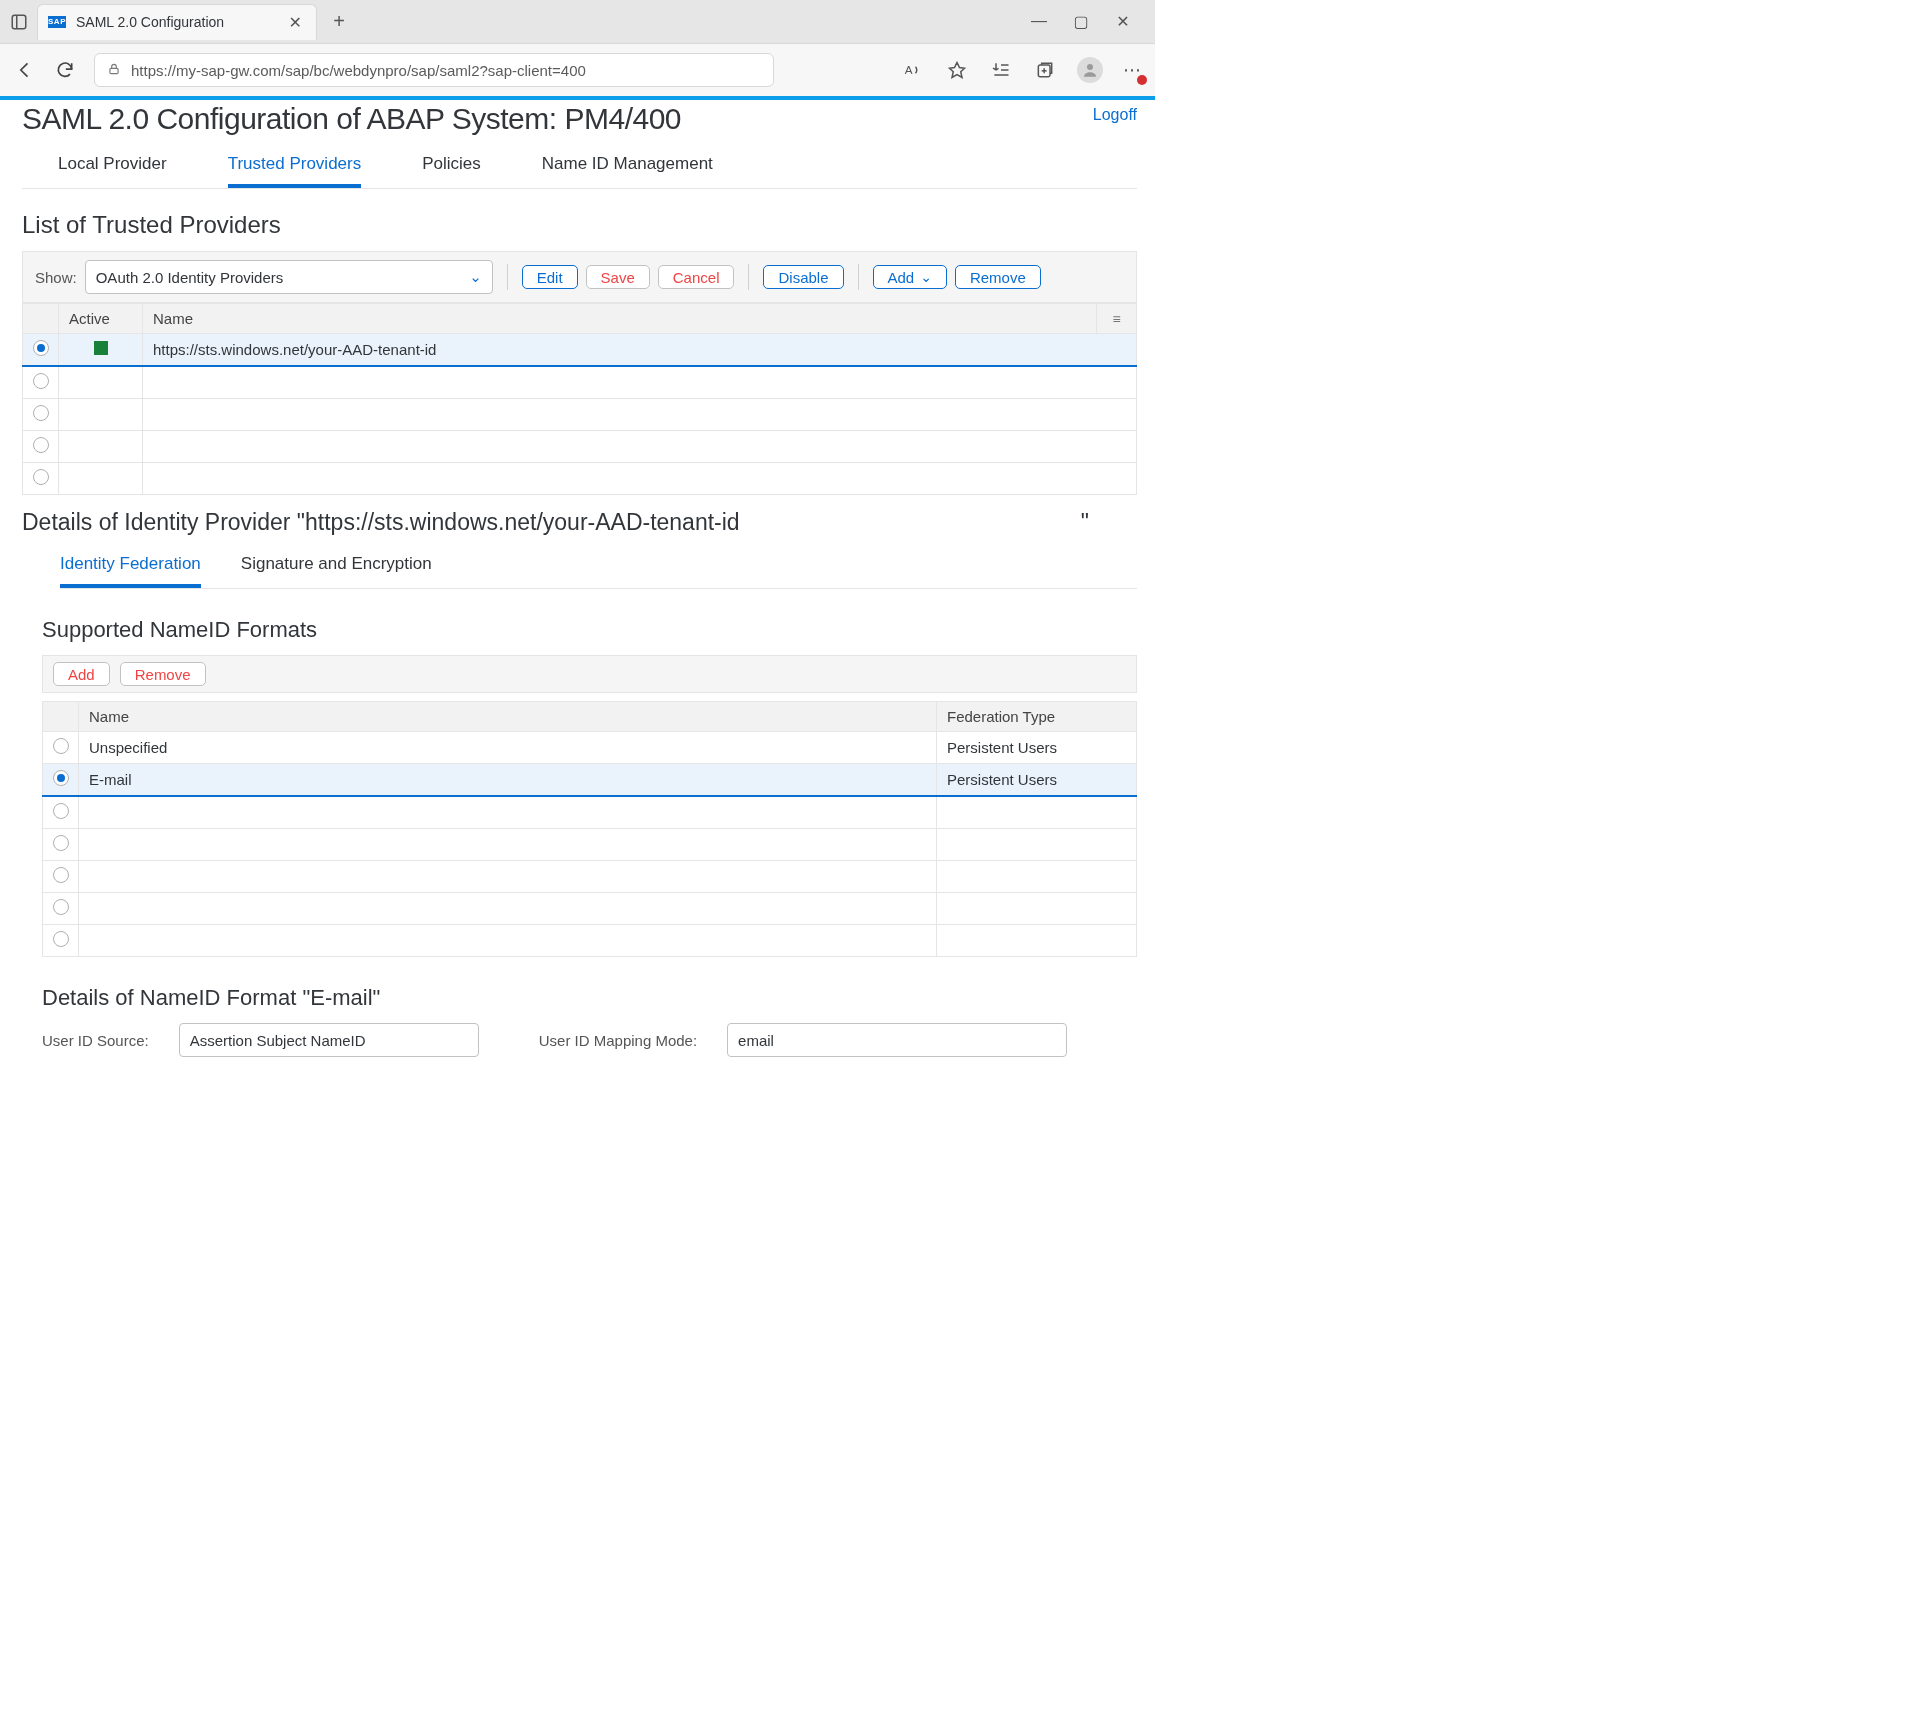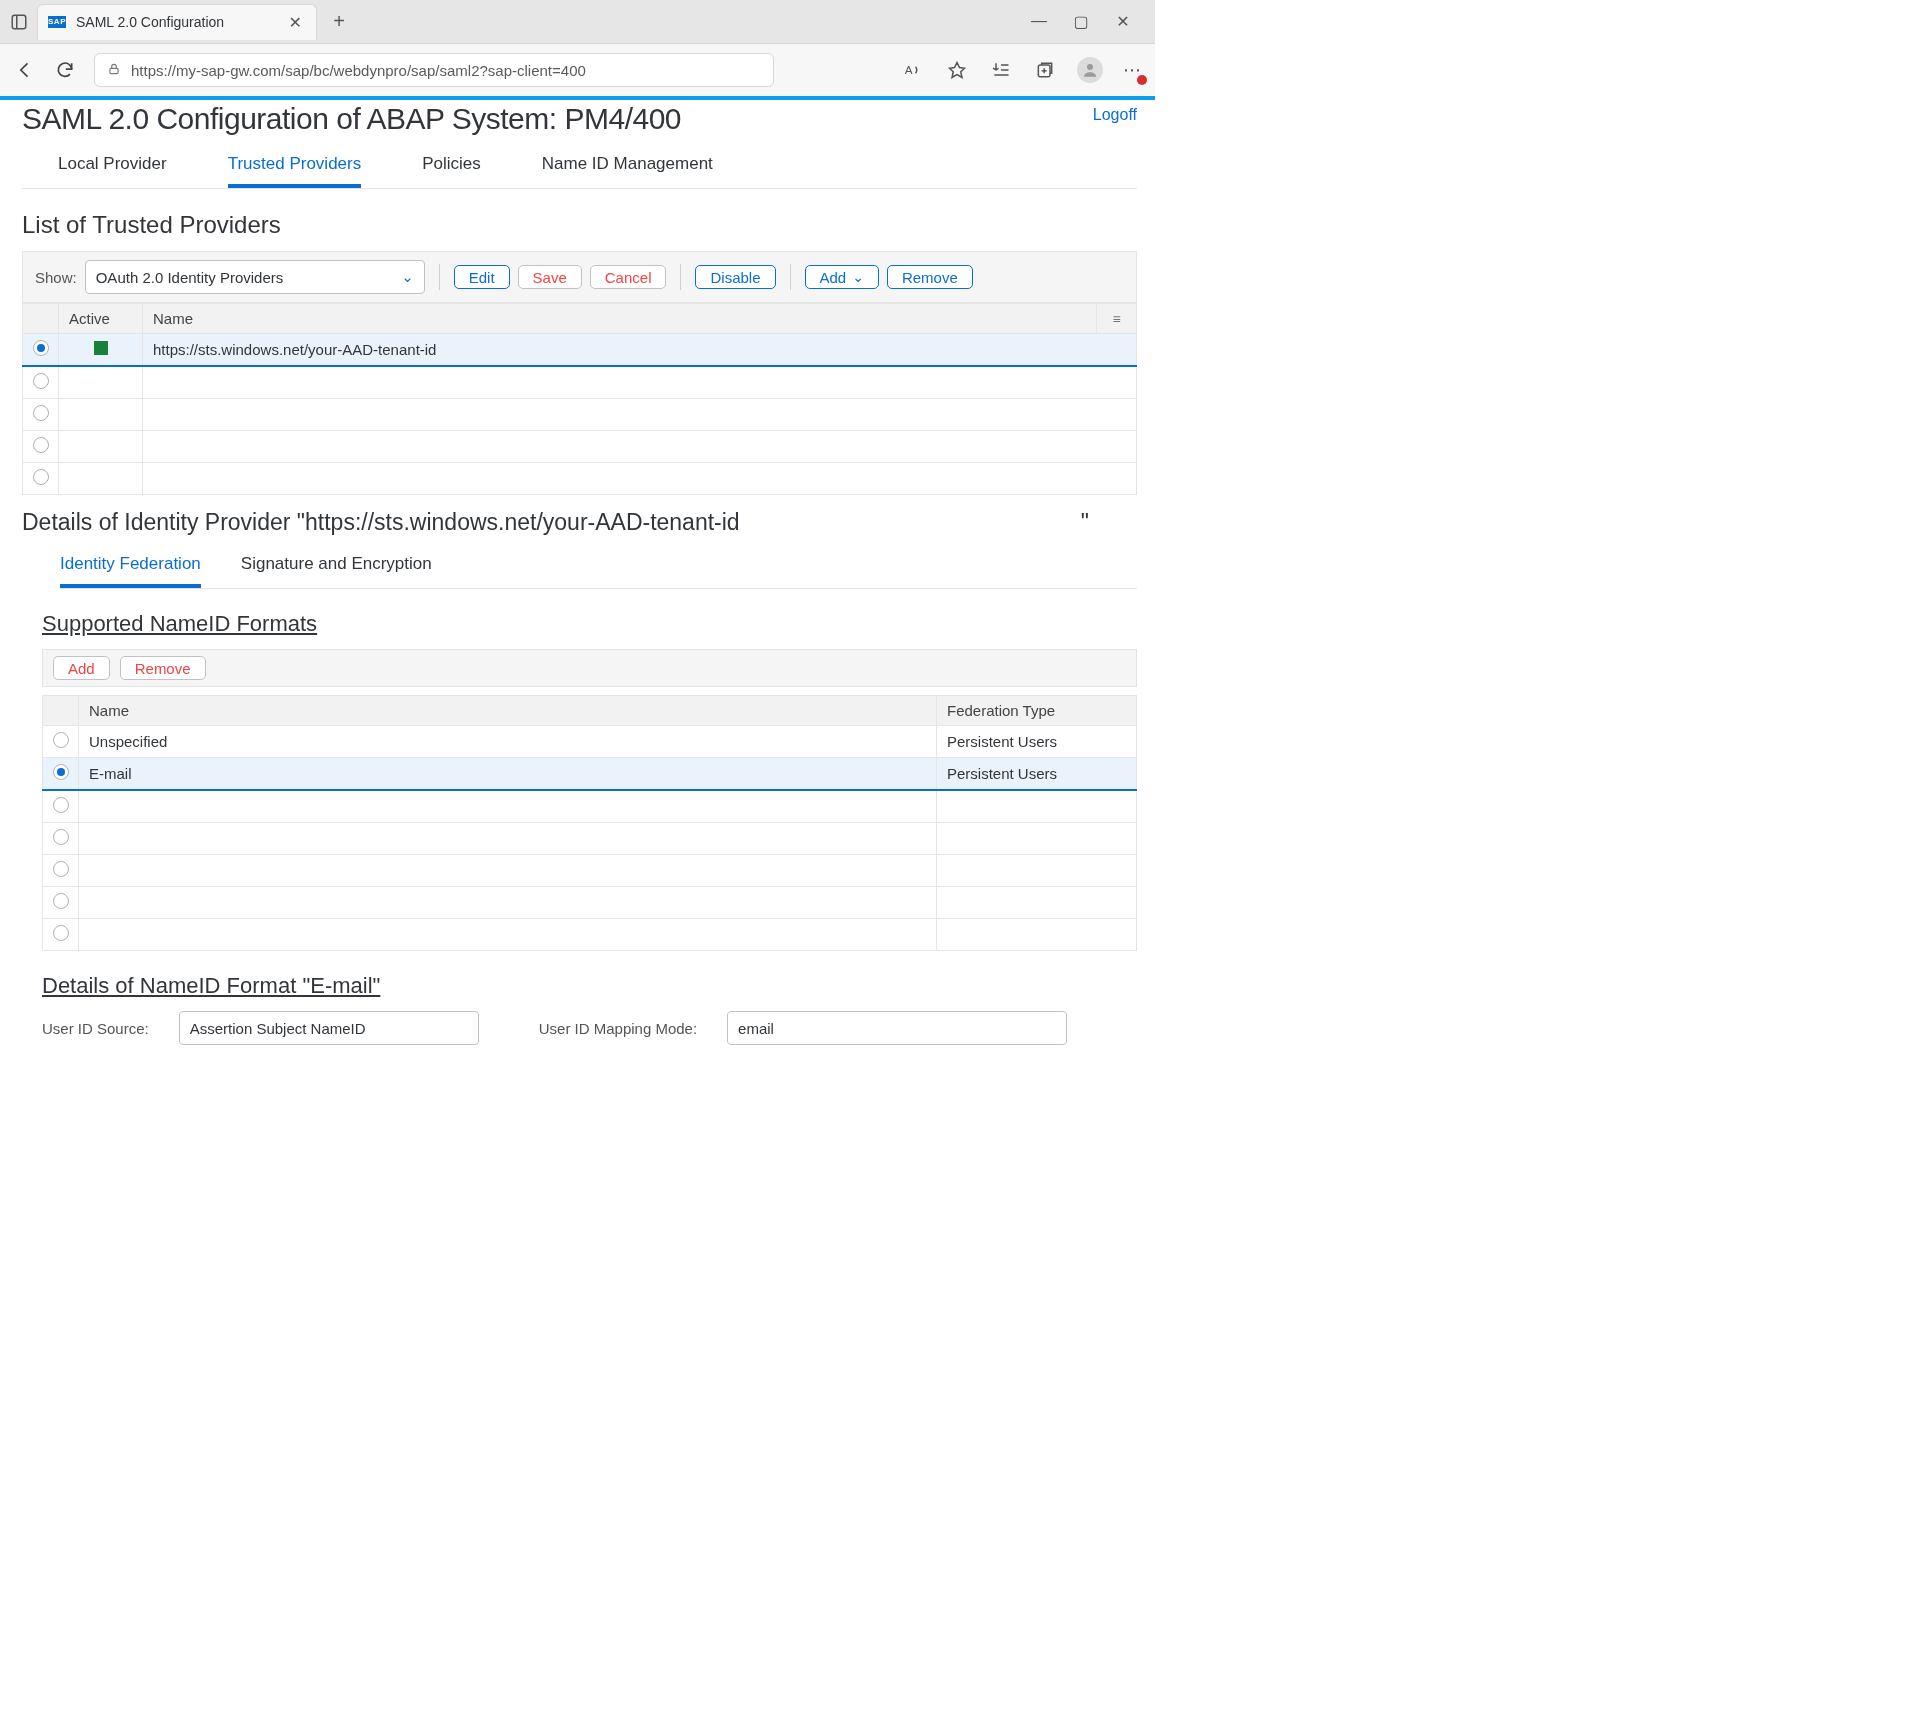--- a/index.html
+++ b/index.html
@@ -96,21 +96,21 @@
 
   h2.section-title { font-size:24px; font-weight:400; margin-top:22px; color:#32363a; }
 
   .toolbar {
     margin-top:12px; background:#f5f5f5; border:1px solid #e5e5e5;
     display:flex; align-items:center; padding:8px 12px; gap:8px;
   }
   .toolbar-label { font-size:15px; color:#555; }
   .combobox {
     display:flex; align-items:center; justify-content:space-between;
-    width:340px; height:34px; border:1px solid #c2c2c2; border-radius:4px;
+    width:408px; height:34px; border:1px solid #c2c2c2; border-radius:4px;
     background:#fff; padding:0 10px; font-size:15px; color:#32363a; cursor:pointer;
   }
   .combobox .chev { color:#0a6ed1; }
   .toolbar-sep { width:1px; height:26px; background:#d0d0d0; margin:0 6px; }
   .btn {
     height:24px; padding:0 14px; border:1px solid #0a6ed1; color:#0a6ed1;
     background:#fff; border-radius:5px; font-size:15px; cursor:pointer;
     display:inline-flex; align-items:center; gap:6px;
   }
   .btn.disabled { border-color:#c2c2c2; color:#ef4444; cursor:default; }
@@ -149,21 +149,21 @@
   .sub-tabs {
     display:flex; gap:40px; margin:14px 0 0 38px; border-bottom:1px solid #e5e5e5;
   }
   .sub-tab {
     font-size:17px; color:#32363a; padding:4px 0 10px 0; cursor:pointer;
     border-bottom:4px solid transparent;
   }
   .sub-tab.active { color:#0a6ed1; border-bottom-color:#0a6ed1; }
 
   .subsection { margin-left:20px; }
-  h3.sub-title { font-size:22px; font-weight:400; margin-top:22px;text-decoration:underline; }
+  h3.sub-title { font-size:22px; font-weight:400; margin-top:28px; }
 
   .nameid-toolbar {
     margin-top:12px; background:#f5f5f5; border:1px solid #e5e5e5;
     padding:6px 10px; display:flex; gap:10px;
   }
 
   .col-name { }
   .col-fed  { width:200px; }
   .details-bottom { margin-top:16px; }
   .details-bottom .row {

